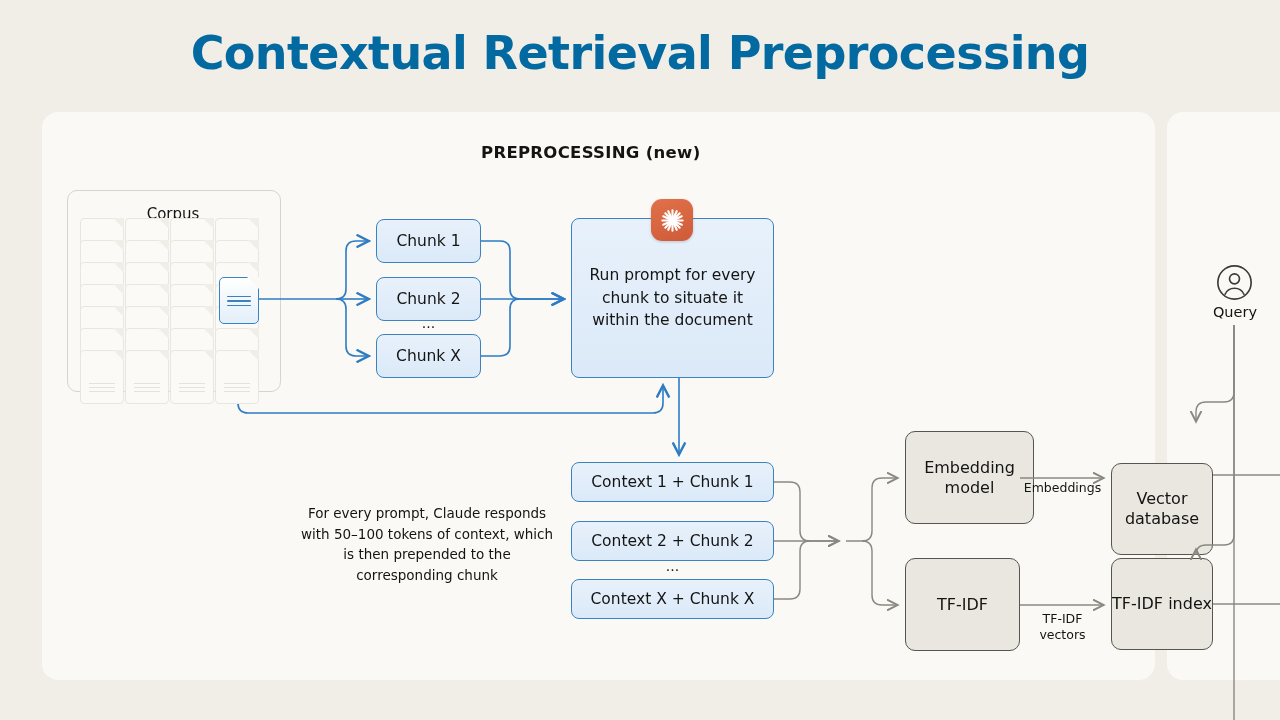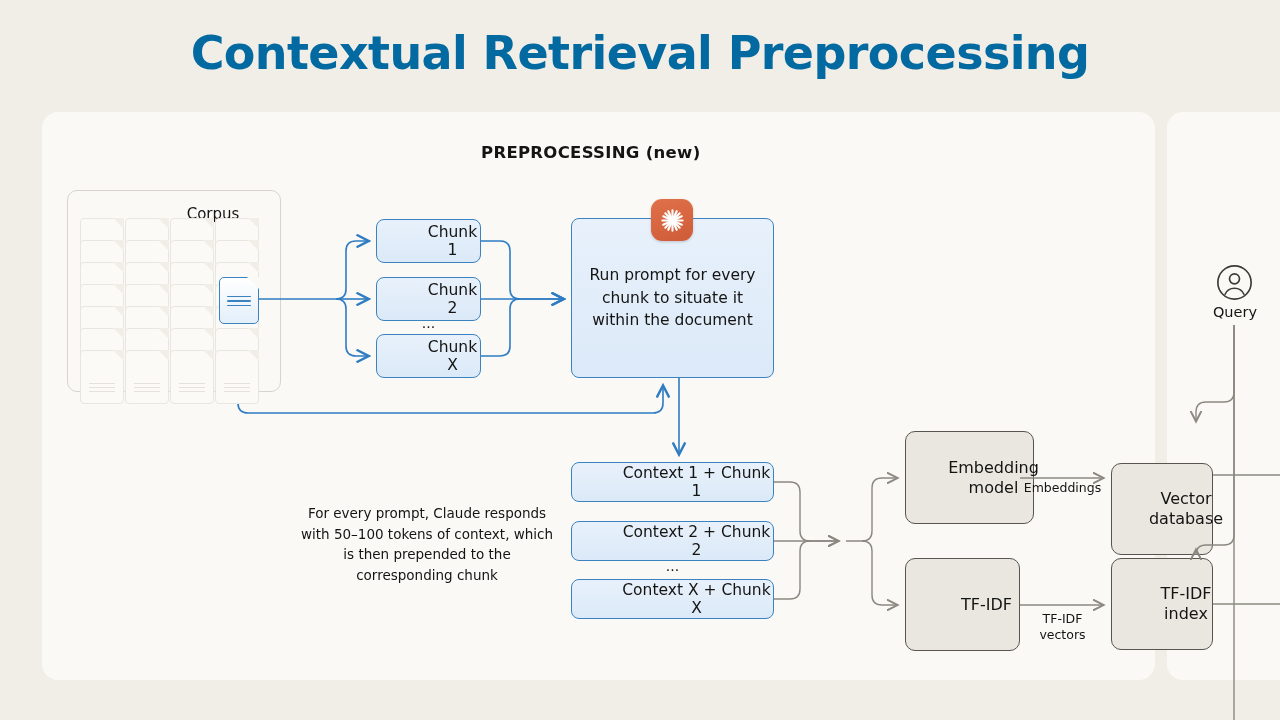--- a/index.html
+++ b/index.html
@@ -40,21 +40,21 @@
   }
   #heading-preprocessing{left:481px;top:143px;}
 
   
   #corpus-box{
     position:absolute;left:67px;top:190px;width:212px;height:200px;
     border:1px solid #d6d4cc;border-radius:10px;background:transparent;
   }
   #corpus-label{
     position:absolute;left:67px;top:205px;width:212px;text-align:center;
-    font-size:15px;color:#141413;padding-left:40px;
+    font-size:15px;color:#141413;
   }
   .doc-ghost{
     position:absolute;width:42px;height:52px;
     border:1px solid #e8e6e0;border-radius:4px;background:#fbfaf7;
   }
   .doc-ghost::after{
     content:"";position:absolute;right:-1px;top:-1px;
     width:0;height:0;border-left:11px solid transparent;border-top:11px solid #f0eee6;
   }
   .doc-lines{position:absolute;left:8px;bottom:8px;width:26px;}
@@ -73,21 +73,20 @@
   #doc-active .dl{position:absolute;left:7px;top:18px;width:24px;}
   #doc-active .dl i{display:block;height:1.4px;background:#3b83c0;margin-bottom:3px;border-radius:1px;}
 
   
   .node{
     position:absolute;
     display:flex;align-items:center;justify-content:center;
     text-align:center;
     color:#141413;
     box-sizing:border-box;
-    padding-left:48px;
   }
   .node-blue{
     background:linear-gradient(180deg,#e8f1fb 0%,#dbe9f8 100%);
     border:1.4px solid #3b83c0;
     border-radius:8px;
     font-size:15.5px;
   }
   .node-gray{
     background:#e9e7e0;
     border:1.6px solid #57554e;

